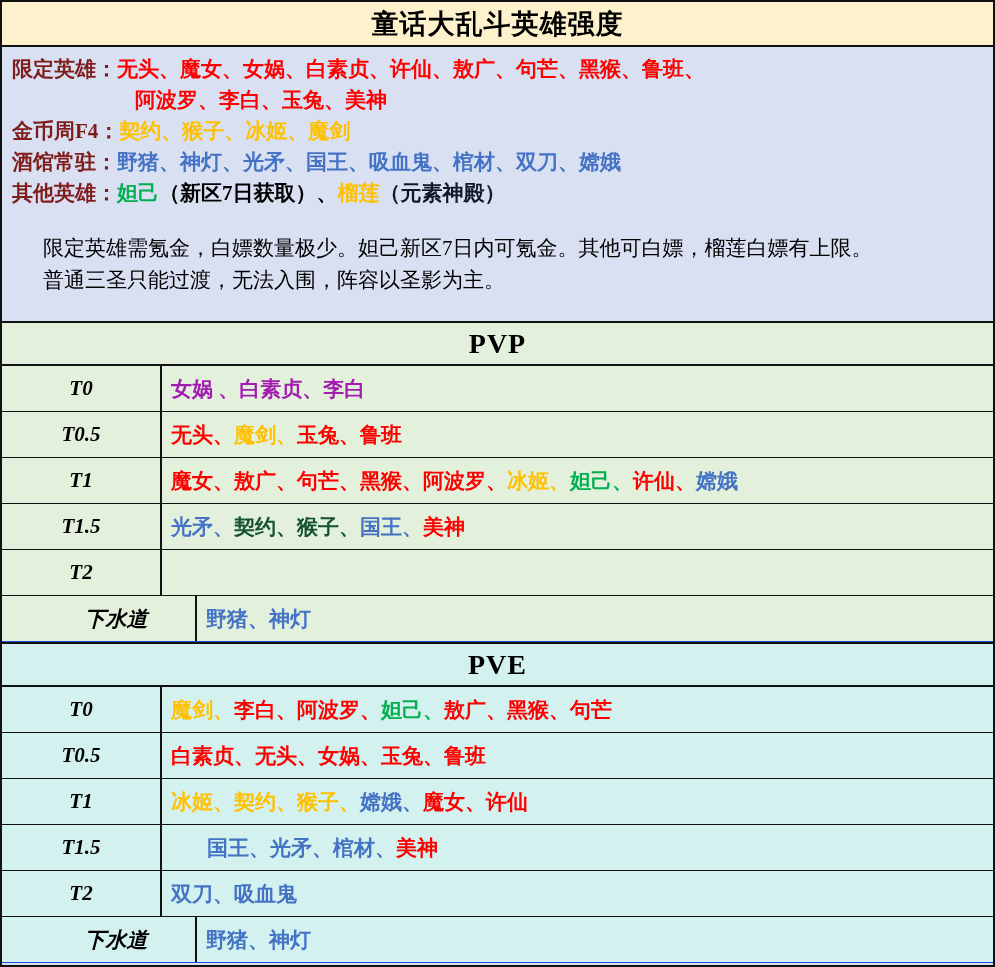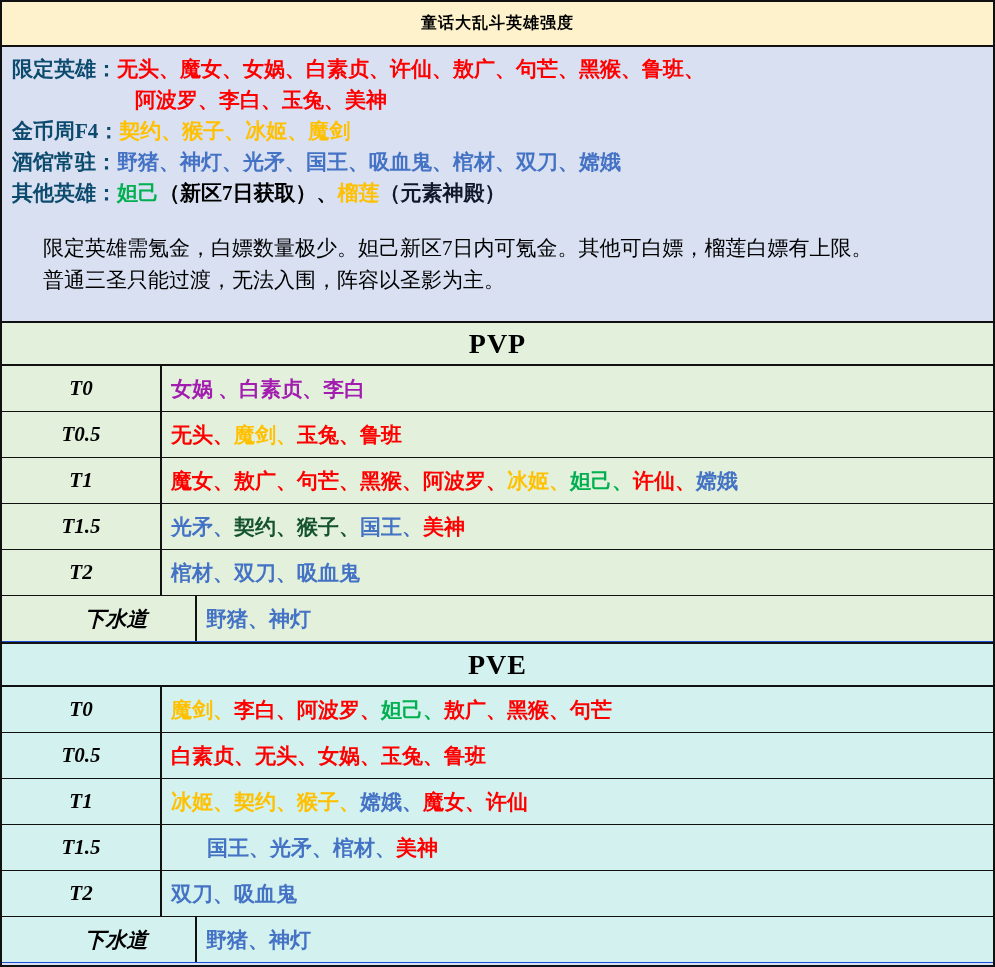--- a/index.html
+++ b/index.html
@@ -11,33 +11,33 @@
     background:#d9e0f2;
     overflow:hidden;
     font-family:"Liberation Serif","DejaVu Serif",serif;
     color:#000;
   }
   .title-bar{
     height:43px;
     background:#fdf2cc;
     border-bottom:2px solid #111;
     display:flex;align-items:center;justify-content:center;
-    font-size:16px;font-weight:bold;
+    font-size:27px;font-weight:bold;
     letter-spacing:1px;
   }
   .roster{
     box-sizing:border-box;
     height:274px;
     padding:7px 10px 0 10px;
     font-size:21px;
     line-height:31px;
     font-weight:bold;
   }
   .r-line{white-space:nowrap;}
-  .r-line .r-label{color:#0c4a6e;}
+  .r-line .r-label{color:#7f1d1d;}
   .r-line.indent{padding-left:123px;}
   .notes{
     margin-top:23px;
     font-weight:normal;
     font-size:21px;
     line-height:32px;
     margin-left:31px;
   }
   .tier-section{border-top:2px solid #111;}
   .section-header{
@@ -131,23 +131,20 @@
       <div class="tier-cell">T1.5</div>
       <div class="heroes-cell">
           <span style="color: rgb(68, 114, 196);">光矛、</span>
           <span style="color: #14532d;">契约、猴子、</span>
           <span style="color: rgb(68, 114, 196);">国王、</span>
           <span style="color: rgb(254, 0, 0);">美神</span>
         </div>
     </div>
     <div class="t-row">
       <div class="tier-cell">T2</div>
-      <div class="heroes-cell">
-          <span style="color: rgb(68, 114, 196);">棺材、双刀、吸血鬼</span>
-        </div>
     </div>
     <div class="t-row">
       <div class="tier-cell">下水道</div>
       <div class="heroes-cell">
           <span style="color: rgb(68, 114, 196);">野猪、神灯</span>
         </div>
     </div>
   </div>
 
   <div class="tier-section pve-bg">

